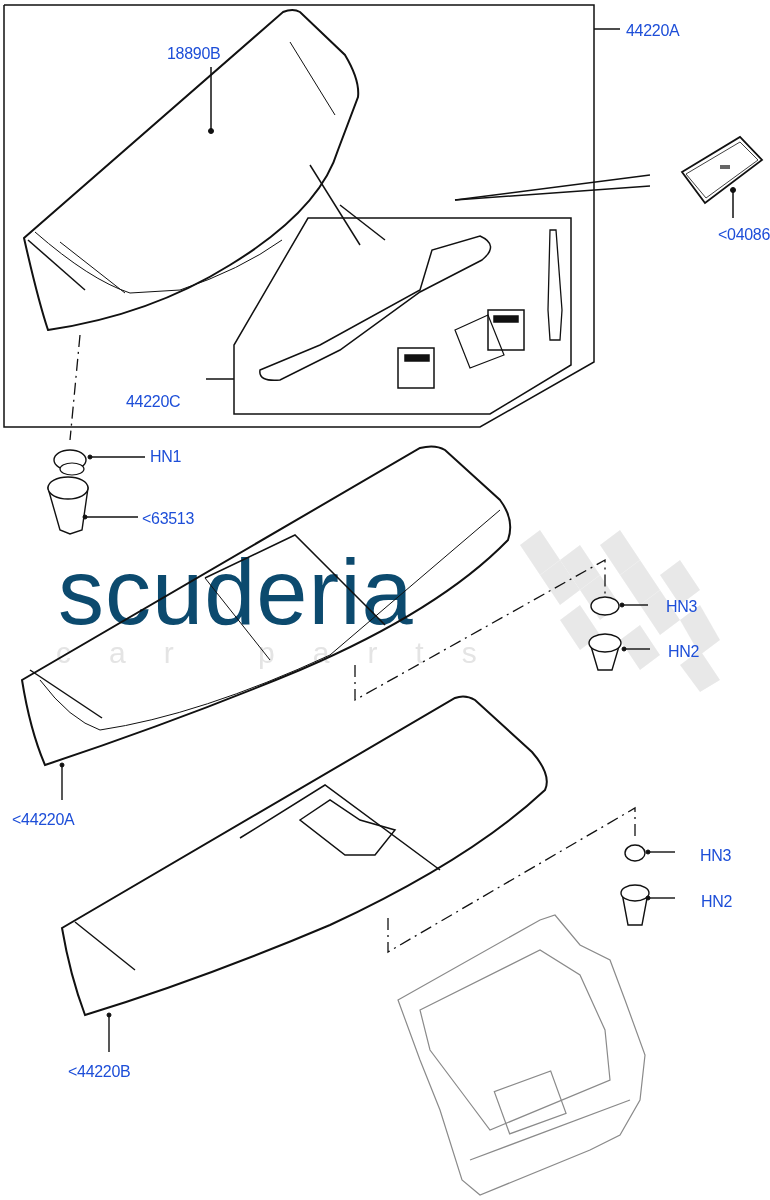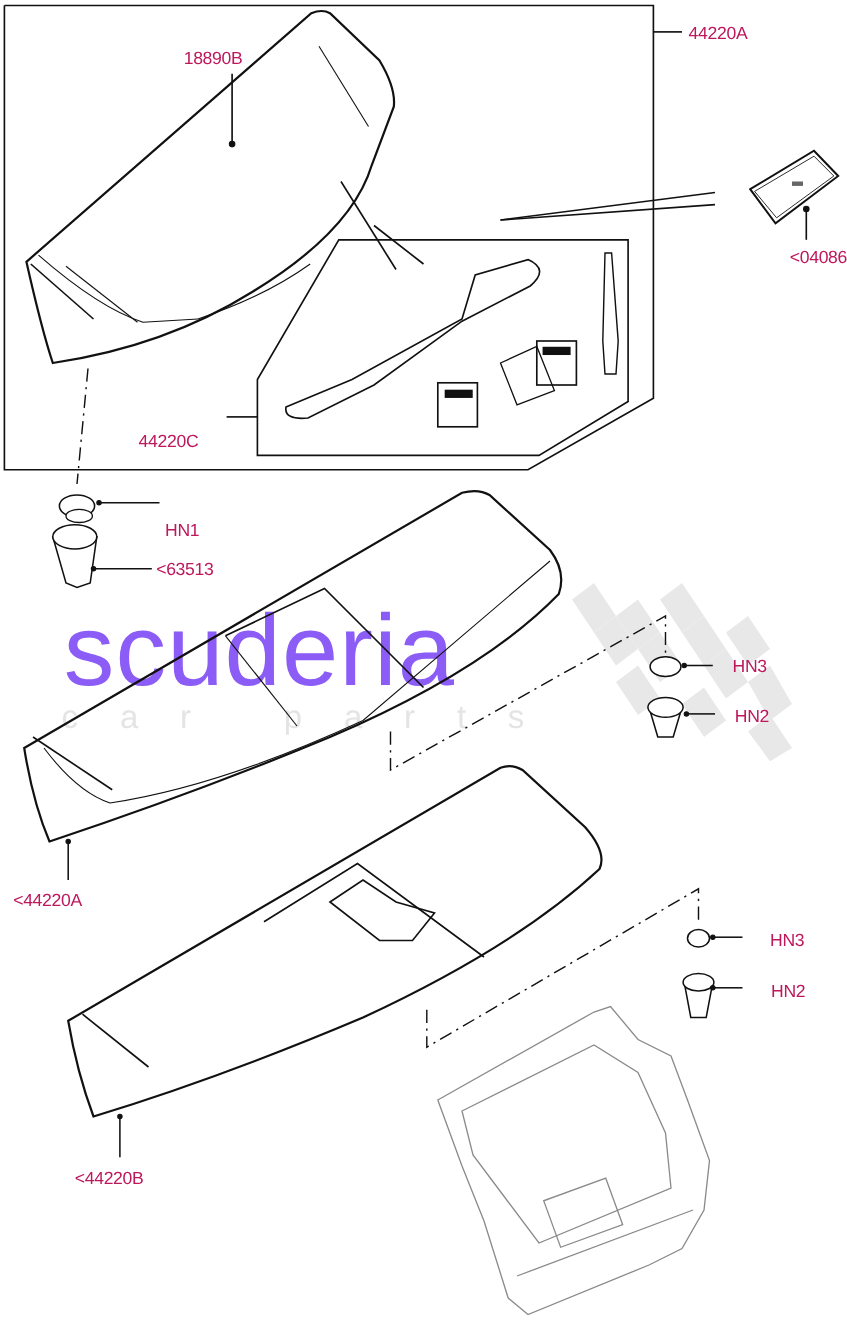--- a/index.html
+++ b/index.html
@@ -1,20 +1,20 @@
 <!DOCTYPE html>
 <html><head>
 <meta charset="utf-8">
 <style>
   html, body { margin:0; padding:0; background:#ffffff; }
   body { width:770px; height:1200px; position:relative; overflow:hidden; font-family:"Liberation Sans", sans-serif; }
   #canvas { position:absolute; left:0; top:0; width:770px; height:1200px; }
-  .label { position:absolute; color:#be185d; font-size:16px; line-height:16px; white-space:nowrap; font-family:"Liberation Sans", sans-serif; letter-spacing:-0.3px; }
+  .label { position:absolute; color:#1d4ed8; font-size:16px; line-height:16px; white-space:nowrap; font-family:"Liberation Sans", sans-serif; letter-spacing:-0.3px; }
   .wm { position:absolute; font-family:"Liberation Sans", sans-serif; pointer-events:none; }
-  .wm-main { left:58px; top:540px; font-size:92px; color:#8b5cf6; letter-spacing:1px; }
+  .wm-main { left:58px; top:540px; font-size:92px; color:#0c4a6e; letter-spacing:1px; }
   .wm-sub { left:56px; top:636px; font-size:30px; color:#e4e4e4; letter-spacing:38px; }
 </style>
 </head>
 <body>
 
 <div id="canvas">
 
   <div class="wm wm-main">scuderia</div>
   <div class="wm wm-sub">car parts</div>
 
@@ -139,21 +139,21 @@
       <path d="M420,1010 L540,950 L580,975 L605,1030 L610,1080 L490,1130 L460,1090 L430,1050 Z"></path>
       <rect x="500" y="1080" width="60" height="45" transform="rotate(-20 530 1102)"></rect>
       <line x1="470" y1="1160" x2="630" y2="1100"></line>
     </g>
   </svg>
 
   <div class="label" style="left:626px;top:23px">44220A</div>
   <div class="label" style="left:167px;top:46px">18890B</div>
   <div class="label" style="left:126px;top:394px">44220C</div>
   <div class="label" style="left:718px;top:227px">&lt;04086</div>
-  <div class="label" style="left:150px;top:475px">HN1</div>
+  <div class="label" style="left:150px;top:449px">HN1</div>
   <div class="label" style="left:142px;top:511px">&lt;63513</div>
   <div class="label" style="left:666px;top:599px">HN3</div>
   <div class="label" style="left:668px;top:644px">HN2</div>
   <div class="label" style="left:12px;top:812px">&lt;44220A</div>
   <div class="label" style="left:700px;top:848px">HN3</div>
   <div class="label" style="left:701px;top:894px">HN2</div>
   <div class="label" style="left:68px;top:1064px">&lt;44220B</div>
 </div>
 
 </body></html>

